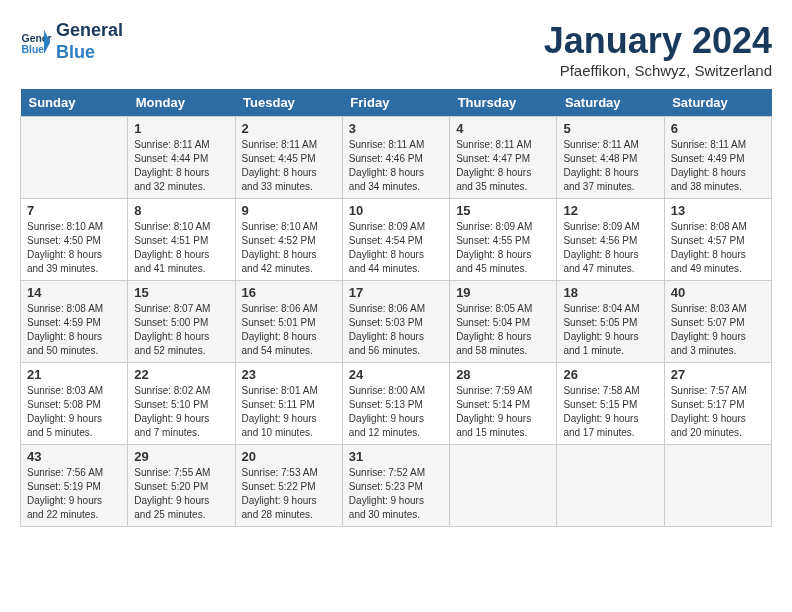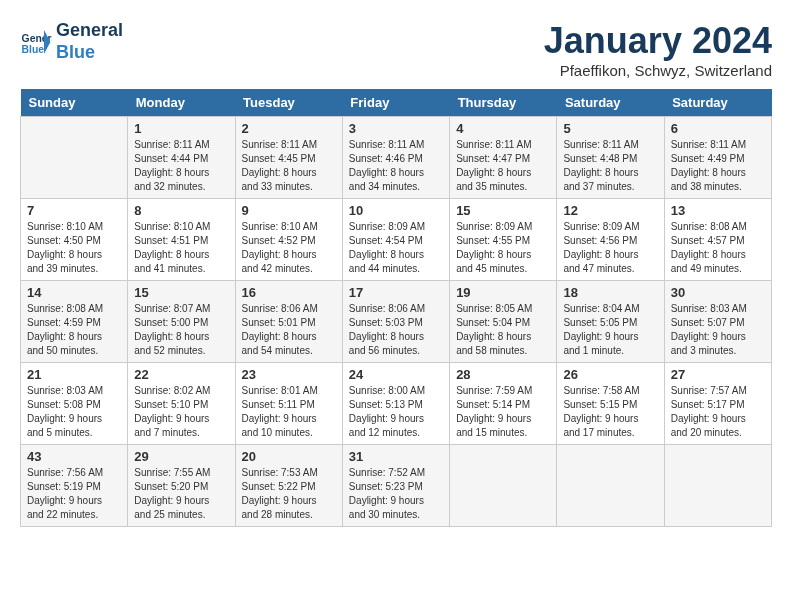--- a/index.html
+++ b/index.html
@@ -189,21 +189,21 @@
         </td>
         <td>
           <div class="day-number">19</div>
           <div class="day-info">Sunrise: 8:05 AM<br>Sunset: 5:04 PM<br>Daylight: 8 hours and 58 minutes.</div>
         </td>
         <td>
           <div class="day-number">18</div>
           <div class="day-info">Sunrise: 8:04 AM<br>Sunset: 5:05 PM<br>Daylight: 9 hours and 1 minute.</div>
         </td>
         <td>
-          <div class="day-number">30</div>
+          <div class="day-number">40</div>
           <div class="day-info">Sunrise: 8:03 AM<br>Sunset: 5:07 PM<br>Daylight: 9 hours and 3 minutes.</div>
         </td>
       </tr>
       <tr>
         <td>
           <div class="day-number">21</div>
           <div class="day-info">Sunrise: 8:03 AM<br>Sunset: 5:08 PM<br>Daylight: 9 hours and 5 minutes.</div>
         </td>
         <td>
           <div class="day-number">22</div>

